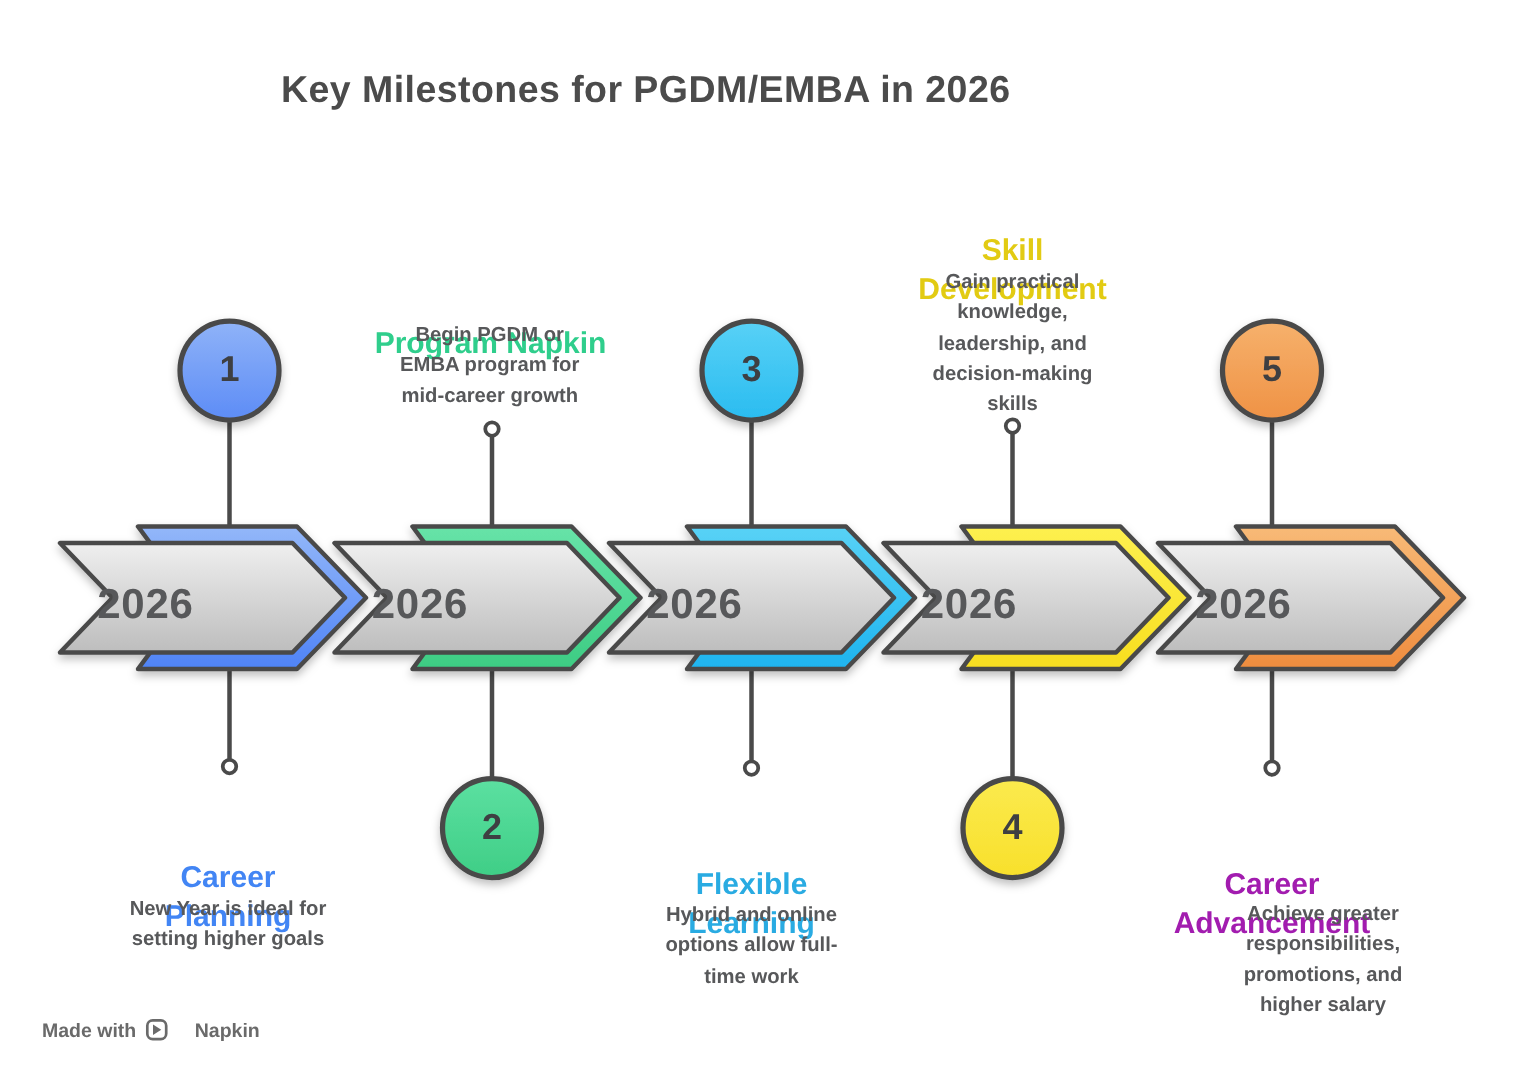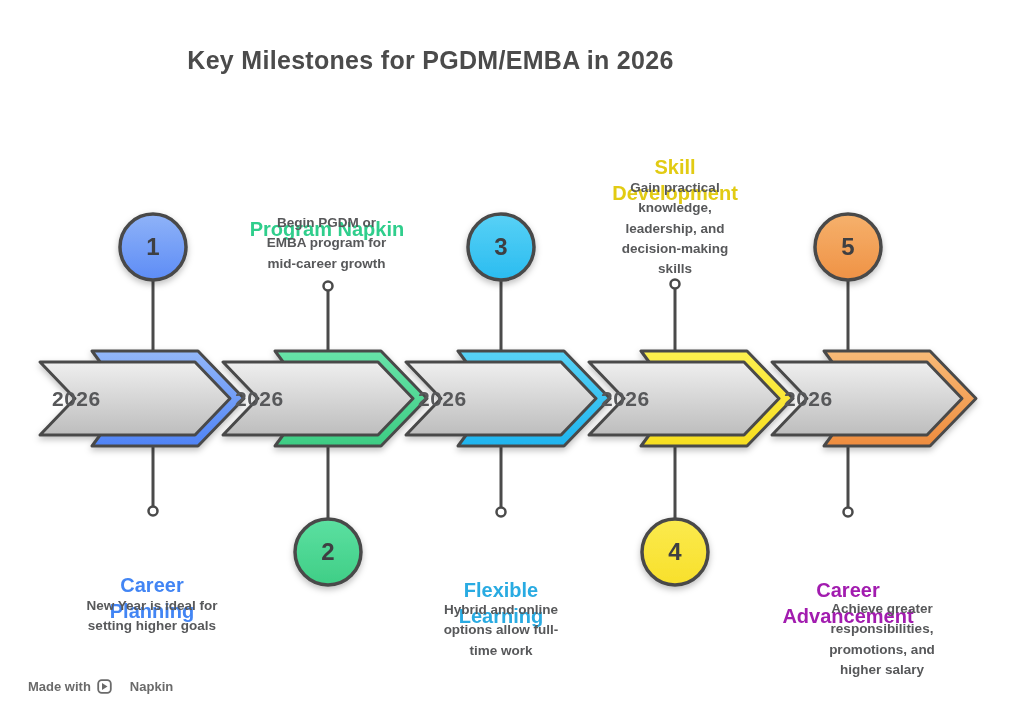--- a/index.html
+++ b/index.html
@@ -7,22 +7,22 @@
     position:relative;width:1024px;height:717px;background:#ffffff;overflow:hidden;
     font-family:"Liberation Sans", sans-serif;
   }
   .abs{position:absolute;}
   .diagram-title{
     top:46px;left:0;width:861px;text-align:center;
     font-size:25px;font-weight:700;color:#4b4b4b;letter-spacing:.3px;
   }
   svg.layer{position:absolute;top:0;left:0;}
   .year-label{
-    top:387px;width:90px;
-    font-size:21px;font-weight:700;color:#57585a;letter-spacing:.5px;
+    top:387px;width:90px;text-align:center;
+    font-size:28px;font-weight:700;color:#57585a;letter-spacing:.5px;
   }
   .ms-title{
     text-align:center;font-size:20px;font-weight:700;line-height:1.32;margin-top:41px;
   }
   .ms-desc{
     text-align:center;font-size:13.5px;font-weight:700;line-height:1.5;color:#57585a;
   }
   .c-blue{color:#4285f4;}
   .c-green{color:#2fce8c;}
   .c-cyan{color:#29abe2;}

